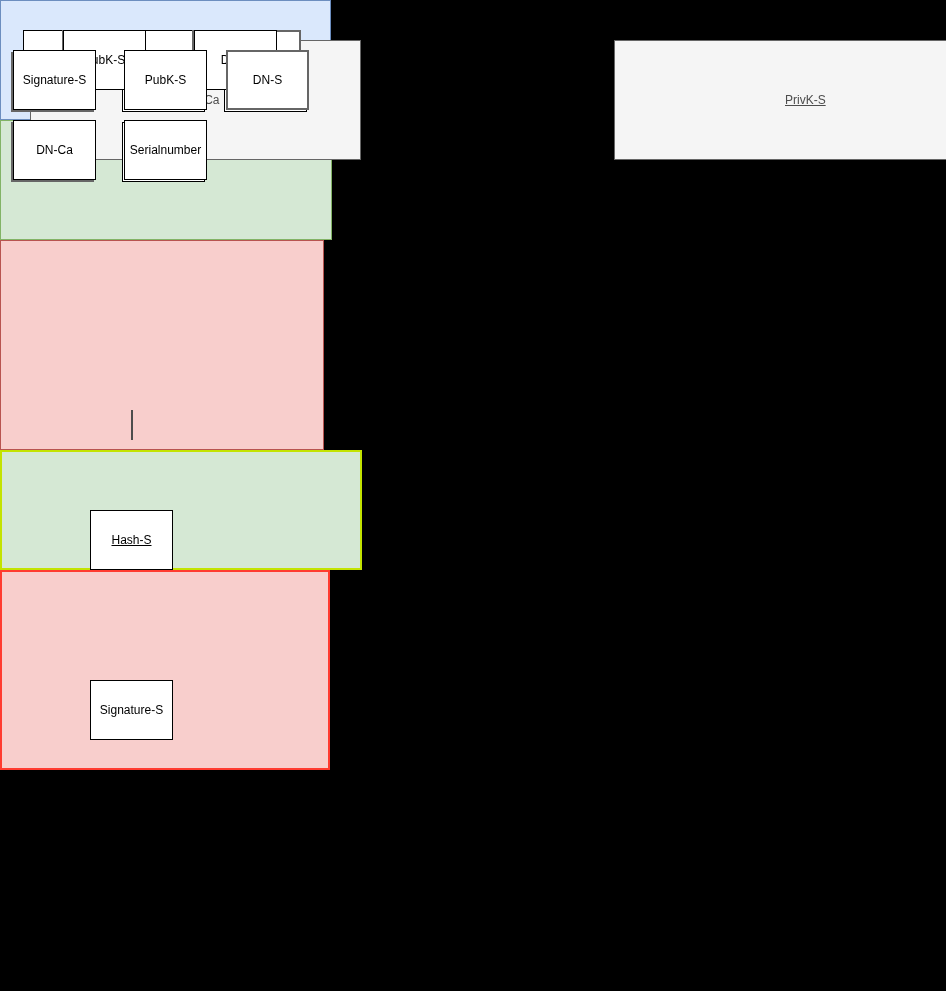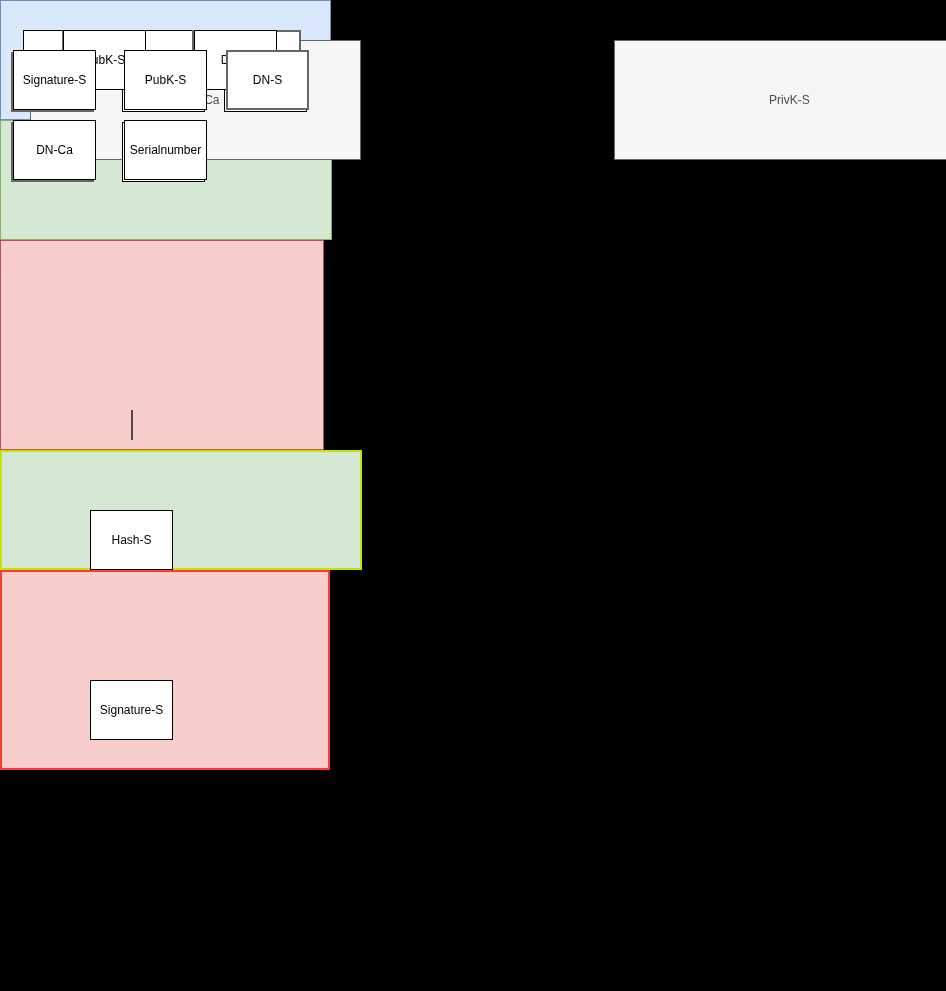--- a/index.html
+++ b/index.html
@@ -93,21 +93,21 @@
     <div class="node fill-white-grey" style="left:62px; top:30px; width:83px; height:60px;">
       <span>PubK-S</span>
     </div>
     <div class="node fill-white-grey" style="left:192px; top:30px; width:83px; height:60px;">
       <span>DN-S</span>
     </div>
   </div>
 
   <div class="edge" style="left:131px; top:410px; width:2px; height:30px;"></div>
 
-  <div class="node fill-white" style="left:90px; top:510px; width:83px; height:60px;">
+  <div class="node fill-white" style="left:90px; top:510px; width:83px; height:60px;text-decoration:underline;">
     <span>Hash-S</span>
   </div>
 
   <div class="node fill-white" style="left:90px; top:680px; width:83px; height:60px;">
     <span>Signature-S</span>
   </div>
 
   <div class="group fill-pink" style="left:37px; top:788px; width:324px; height:210px;">
     <span class="group-label" style="top:15px;">Certificate-S</span>
     <div class="node fill-white-grey" style="left:11px; top:52px; width:83px; height:60px;">
@@ -121,21 +121,21 @@
     </div>
     <div class="node fill-white-grey" style="left:11px; top:122px; width:83px; height:60px;">
       <span>DN-Ca</span>
     </div>
     <div class="node fill-white" style="left:122px; top:122px; width:83px; height:60px;">
       <span>Serialnumber</span>
     </div>
   </div>
 
   <div class="node fill-grey" style="left:614px; top:40px; width:360px; height:120px;">
-    <span class="label-grey" style="position:absolute; left:154px;">PrivK-S</span>
+    <span class="label-grey" style="position:absolute; left:170px;text-decoration:underline;">PrivK-S</span>
   </div>
 
   <div class="group fill-green hl-green" style="left:613px; top:180px; width:362px; height:120px;">
     <span class="group-label" style="top:4px; right:29px;">Certificate-Request</span>
     <div class="node fill-white" style="left:63px; top:30px; width:83px; height:60px;">
       <span>PubK-S</span>
     </div>
     <div class="node fill-white" style="left:194px; top:30px; width:83px; height:60px;">
       <span>DN-S</span>
     </div>

